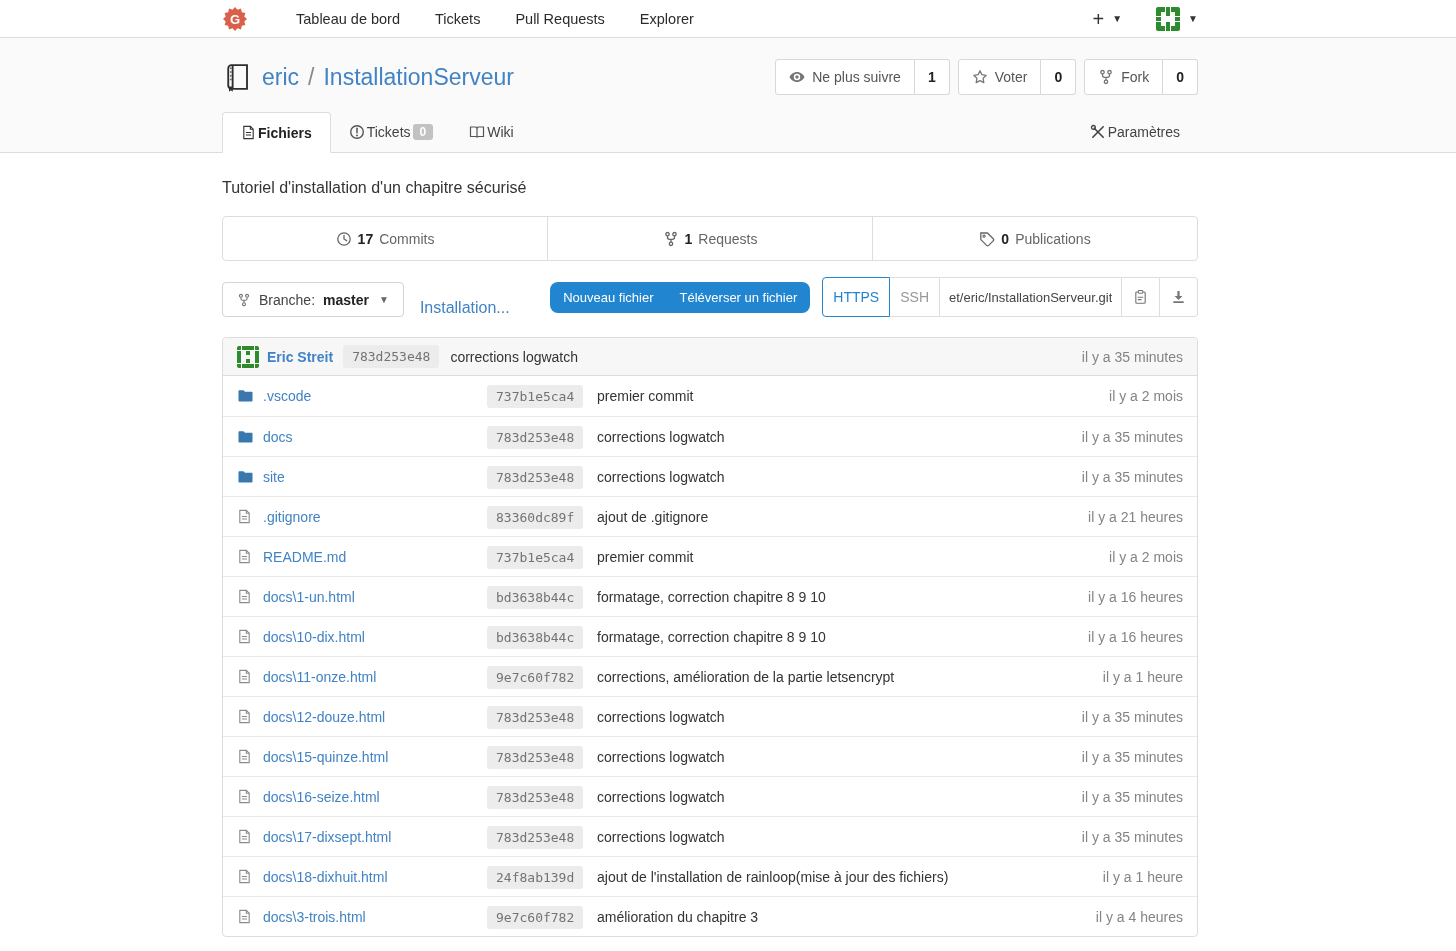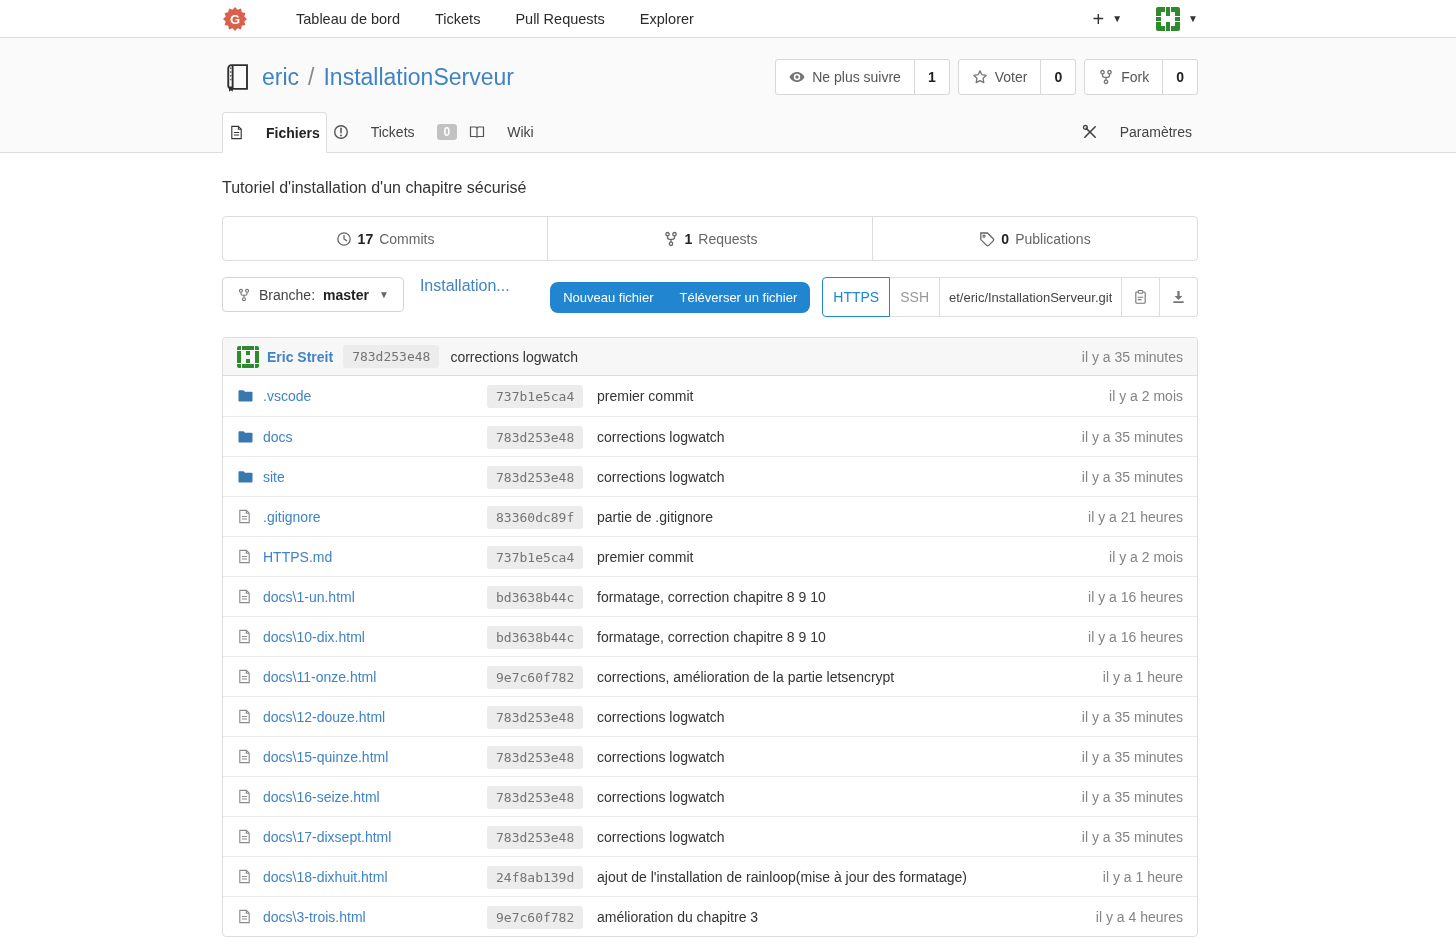--- a/index.html
+++ b/index.html
@@ -32,38 +32,38 @@
   .repo-actions { margin-left:auto; display:flex; gap:8px; }
   .action-group { display:flex; height:36px; font-size:14px; }
   .action-btn, .action-count {
     background:#fff; border:1px solid #d8d8d8; display:flex; align-items:center;
     padding:0 13px; color:#555; cursor:pointer;
   }
   .action-btn { border-radius:3px 0 0 3px; gap:7px; }
   .action-count { border-left:none; border-radius:0 3px 3px 0; font-weight:700; color:#222; }
 
   .tabs { display:flex; align-items:flex-end; margin-top:16px; height:41px; }
-  .tab { display:flex; align-items:center; gap:22px; padding:0 6px; height:40px;
+  .tab { display:flex; align-items:center; gap:2px; padding:0 18px; height:40px;
          color:#444; font-size:14px; cursor:pointer;justify-content:space-between; }
   .tab.active { background:#fff; border:1px solid #ddd; border-bottom:1px solid #fff;
                 border-radius:4px 4px 0 0; font-weight:700; color:#222; margin-bottom:-1px; height:41px; }
   .tab-badge { background:#c2c2c2; color:#fff; border-radius:3px; padding:1px 7px;
                font-size:12px; font-weight:700; }
   .tab-settings { margin-left:auto; }
 
   
   .description { margin-top:26px; font-size:16px; color:#333; }
 
   .stats-bar { margin-top:19px; display:flex; border:1px solid #ddd; border-radius:4px; height:45px; }
   .stat { flex:1; display:flex; align-items:center; justify-content:center; gap:6px;
           color:#666; font-size:14px; cursor:pointer; }
   .stat + .stat { border-left:1px solid #ddd; }
   .stat b { color:#222; }
 
-  .controls { margin-top:16px; display:flex; align-items:flex-start; }
+  .controls { margin-top:16px; display:flex; align-items:flex-end; }
   .branch-btn { display:flex; align-items:center; gap:8px; height:35px; padding:0 14px;
                 background:#fff; border:1px solid #d4d4d5; border-radius:4px;
                 font-size:14px; color:#444; cursor:pointer; }
   .branch-btn b { color:#222; }
   .branch-caret { font-size:10px; color:#666; margin-left:2px; }
   .path-link { margin-left:16px; color:var(--link,#4183c4); font-size:16px; text-decoration:none; cursor:pointer; }
   .controls-right { margin-left:auto; display:flex; align-items:center; }
   .blue-btns { display:flex; background:var(--accent,#2185d0); border-radius:8px; overflow:hidden; }
   .blue-btn { color:#fff; font-size:13px; padding:8px 13px; cursor:pointer; }
   .clone-group { display:flex; margin-left:12px; height:40px; align-items:stretch; }
@@ -372,32 +372,32 @@
 
         <div class="file-row">
           <span class="row-icon">
 
             <svg class="glyph" width="15" height="15" viewBox="0 0 16 16" style="color:#8b8b8b">
               <use href="#i-file"></use>
             </svg>
           </span>
           <a class="row-name">.gitignore</a>
           <span><span class="hash-badge">83360dc89f</span></span>
-          <span class="row-msg">partie de .gitignore</span>
+          <span class="row-msg">ajout de .gitignore</span>
           <span class="row-time">il y a 21 heures</span>
         </div>
 
         <div class="file-row">
           <span class="row-icon">
 
             <svg class="glyph" width="15" height="15" viewBox="0 0 16 16" style="color:#8b8b8b">
               <use href="#i-file"></use>
             </svg>
           </span>
-          <a class="row-name">HTTPS.md</a>
+          <a class="row-name">README.md</a>
           <span><span class="hash-badge">737b1e5ca4</span></span>
           <span class="row-msg">premier commit</span>
           <span class="row-time">il y a 2 mois</span>
         </div>
 
         <div class="file-row">
           <span class="row-icon">
 
             <svg class="glyph" width="15" height="15" viewBox="0 0 16 16" style="color:#8b8b8b">
               <use href="#i-file"></use>
@@ -489,21 +489,21 @@
 
         <div class="file-row">
           <span class="row-icon">
 
             <svg class="glyph" width="15" height="15" viewBox="0 0 16 16" style="color:#8b8b8b">
               <use href="#i-file"></use>
             </svg>
           </span>
           <a class="row-name">docs\18-dixhuit.html</a>
           <span><span class="hash-badge">24f8ab139d</span></span>
-          <span class="row-msg">ajout de l'installation de rainloop(mise à jour des formatage)</span>
+          <span class="row-msg">ajout de l'installation de rainloop(mise à jour des fichiers)</span>
           <span class="row-time">il y a 1 heure</span>
         </div>
 
 
         <div class="file-row">
           <span class="row-icon">
 
             <svg class="glyph" width="15" height="15" viewBox="0 0 16 16" style="color:#8b8b8b">
               <use href="#i-file"></use>
             </svg>

